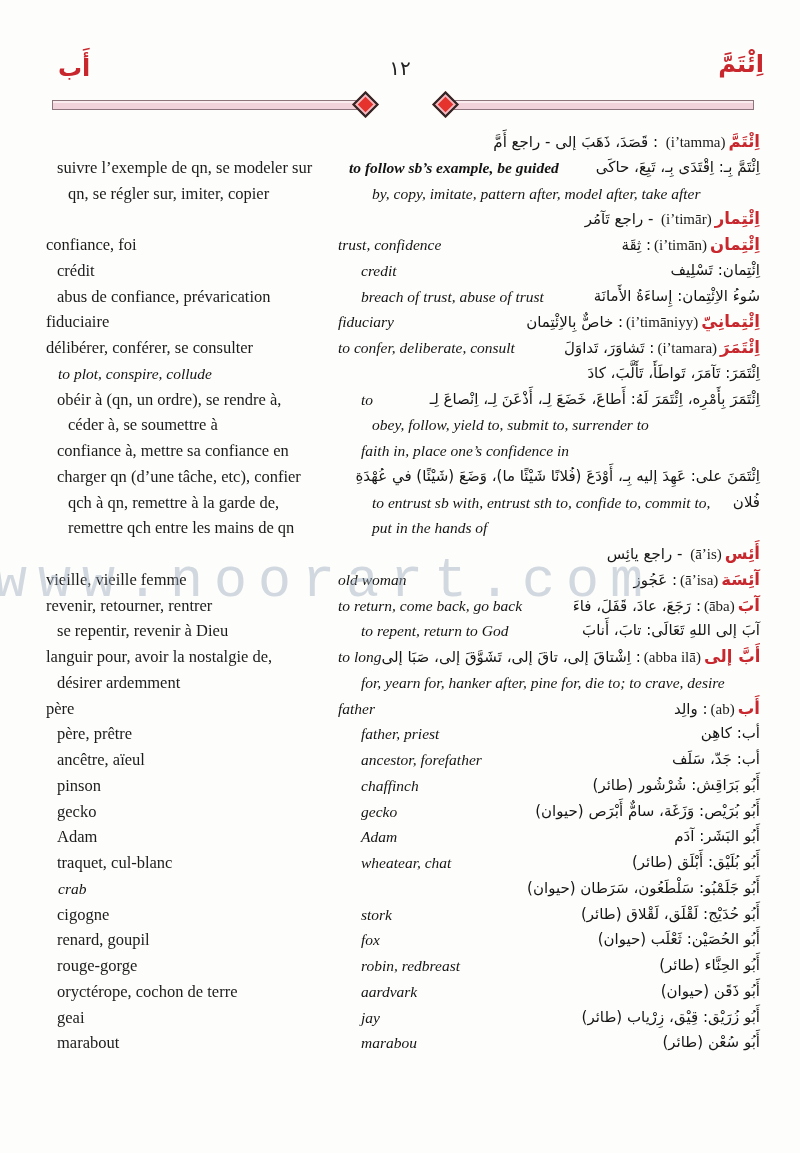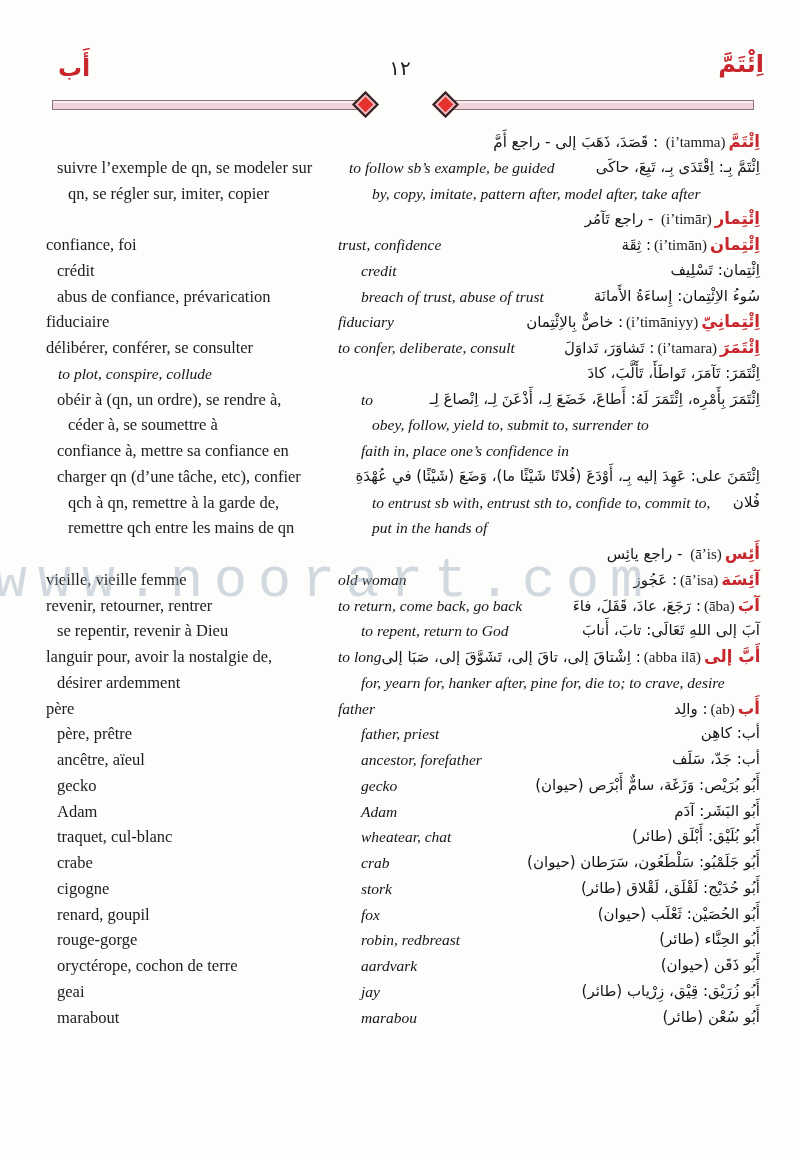--- a/index.html
+++ b/index.html
@@ -100,21 +100,21 @@
 
   <div class="entries">
     <div class="row">
       <span class="fr" style="padding-left: 0px;"></span>
       <span class="en" style="padding-left: 0px;"></span>
       <span class="ar" dir="rtl"><span class="ar-head">اِئْتَمَّ</span><span class="translit">(i’tamma)</span><span class="ar-rest"> : قَصَدَ، ذَهَبَ إلى - راجع أَمَّ</span></span>
     </div>
 
     <div class="row">
       <span class="fr" style="padding-left: 11px;">suivre l’exemple de qn, se modeler sur</span>
-      <span class="en" style="padding-left: 0px;">to follow sb’s example, be guided</span>
+      <span class="en" style="padding-left: 0px; font-weight: bold;">to follow sb’s example, be guided</span>
       <span class="ar" dir="rtl"><span class="ar-rest">اِئْتَمَّ بِـ: اِقْتَدَى بِـ، تَبِعَ، حاكَى</span></span>
     </div>
 
     <div class="row">
       <span class="fr" style="padding-left: 22px;">qn, se régler sur, imiter, copier</span>
       <span class="en" style="padding-left: 12px;">by, copy, imitate, pattern after, model after, take after</span>
       <span class="ar" dir="rtl"><span class="ar-rest"></span></span>
     </div>
 
     <div class="row">
@@ -243,41 +243,45 @@
       <span class="en" style="padding-left: 12px;">father, priest</span>
       <span class="ar" dir="rtl"><span class="ar-rest">أب: كاهِن</span></span>
     </div>
 
     <div class="row">
       <span class="fr" style="padding-left: 11px;">ancêtre, aïeul</span>
       <span class="en" style="padding-left: 12px;">ancestor, forefather</span>
       <span class="ar" dir="rtl"><span class="ar-rest">أب: جَدّ، سَلَف</span></span>
     </div>
 
+    <div class="row">
+      <span class="fr" style="padding-left: 11px;">pinson</span>
+      <span class="en" style="padding-left: 12px;">chaffinch</span>
+      <span class="ar" dir="rtl"><span class="ar-rest">أَبُو بَرَاقِش: شُرْشُور (طائر)</span></span>
+    </div>
 
     <div class="row">
       <span class="fr" style="padding-left: 11px;">gecko</span>
       <span class="en" style="padding-left: 12px;">gecko</span>
       <span class="ar" dir="rtl"><span class="ar-rest">أَبُو بُرَيْص: وَزَغَة، سامٌّ أَبْرَص (حيوان)</span></span>
     </div>
 
     <div class="row">
       <span class="fr" style="padding-left: 11px;">Adam</span>
       <span class="en" style="padding-left: 12px;">Adam</span>
       <span class="ar" dir="rtl"><span class="ar-rest">أَبُو البَشَر: آدَم</span></span>
     </div>
 
     <div class="row">
       <span class="fr" style="padding-left: 11px;">traquet, cul-blanc</span>
       <span class="en" style="padding-left: 12px;">wheatear, chat</span>
       <span class="ar" dir="rtl"><span class="ar-rest">أَبُو بُلَيْق: أَبْلَق (طائر)</span></span>
     </div>
 
     <div class="row">
-      <span class="fr" style="padding-left: 11px;">crabe</span>
       <span class="en" style="padding-left: 12px;">crab</span>
       <span class="ar" dir="rtl"><span class="ar-rest">أَبُو جَلَمْبُو: سَلْطَعُون، سَرَطان (حيوان)</span></span>
     </div>
 
     <div class="row">
       <span class="fr" style="padding-left: 11px;">cigogne</span>
       <span class="en" style="padding-left: 12px;">stork</span>
       <span class="ar" dir="rtl"><span class="ar-rest">أَبُو حُدَيْج: لَقْلَق، لَقْلاق (طائر)</span></span>
     </div>
 

